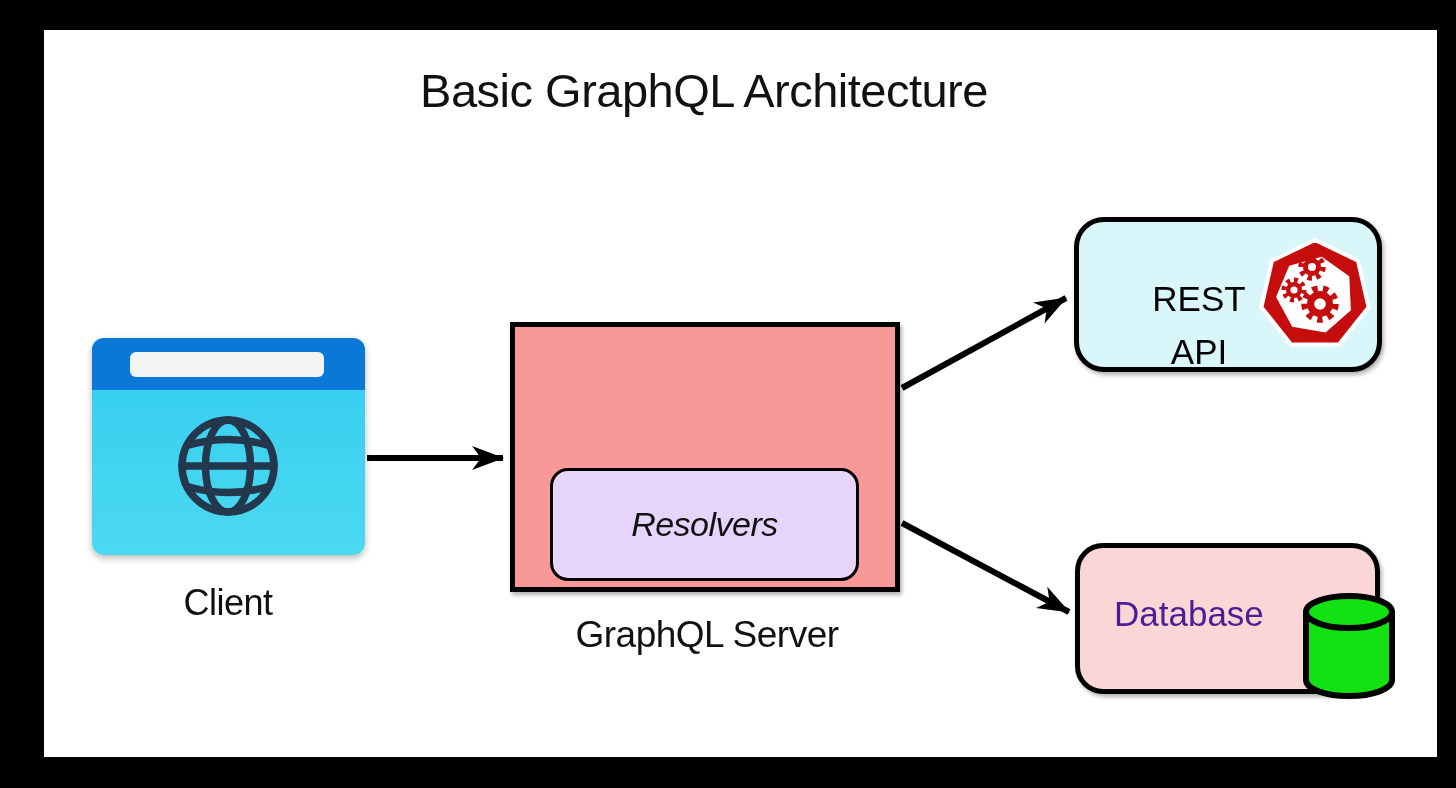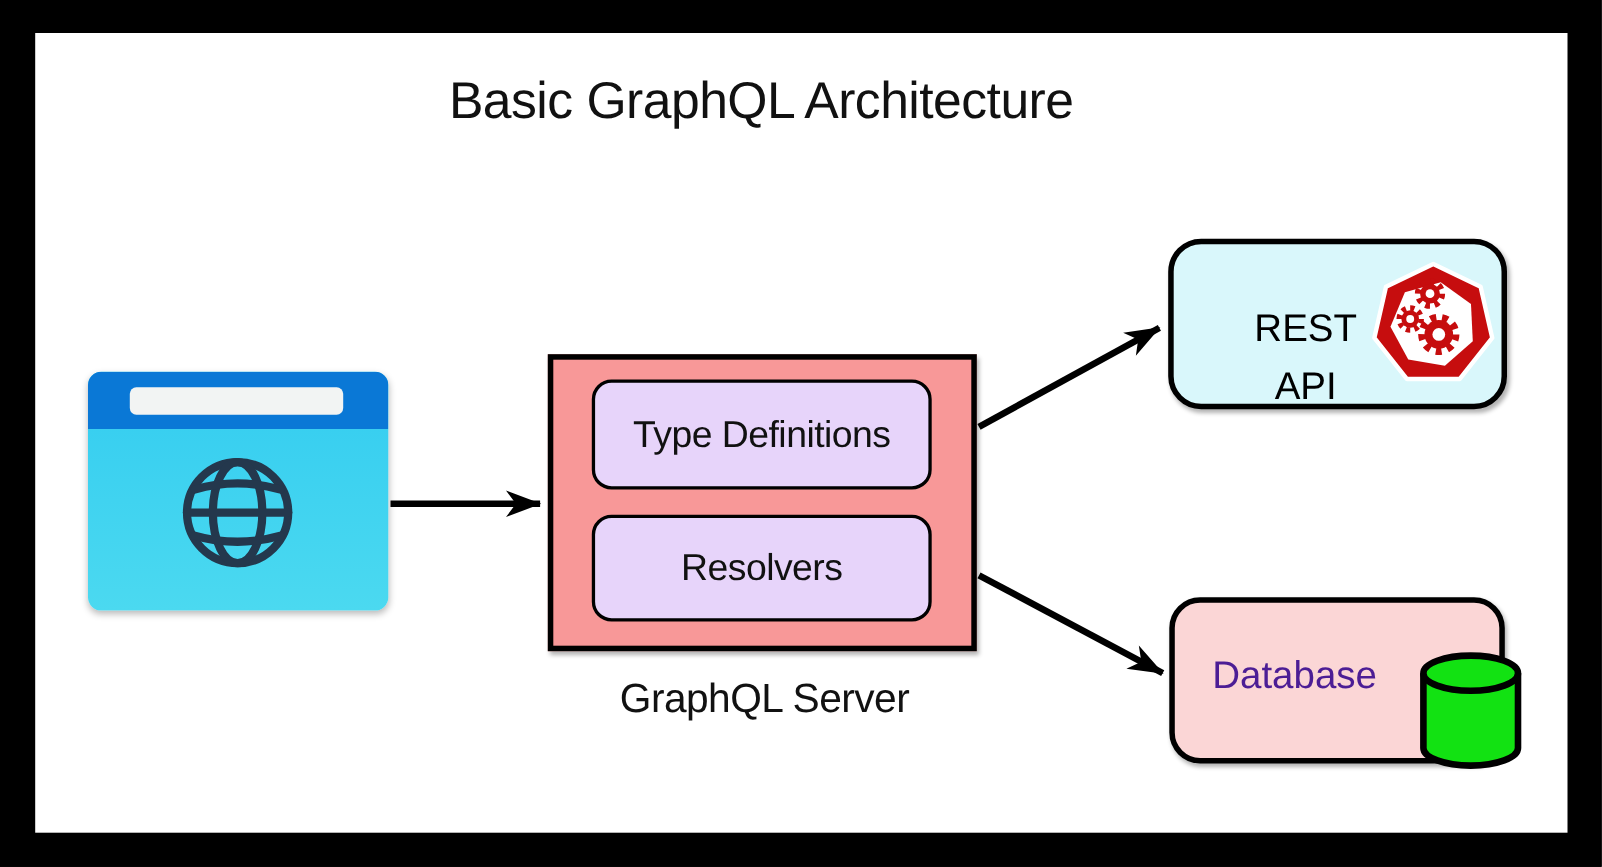--- a/index.html
+++ b/index.html
@@ -1,19 +1,19 @@
 <!DOCTYPE html>
 <html><head>
 <meta charset="utf-8">
 <style>
   * { margin:0; padding:0; box-sizing:border-box; }
   html,body { width:1456px; height:788px; background:#000; overflow:hidden;
     font-family:"Liberation Sans","DejaVu Sans",sans-serif; }
   #frame { position:relative; width:1456px; height:788px; background:#000; }
-  #canvas { position:absolute; left:32px; top:30px; width:1393px; height:727px;
+  #canvas { position:absolute; left:44px; top:30px; width:1393px; height:727px;
     background:#fff; }
   .abs { position:absolute; }
   #title { left:0; top:33px; width:1320px; text-align:center;
     font-size:47px; color:#111; letter-spacing:-0.5px; }
 
   
   #client-icon { left:48px; top:308px; width:273px; height:217px;
     border-radius:12px; overflow:hidden; background:linear-gradient(180deg,#33CCF0,#4BD9F0);
     box-shadow:0 3px 7px rgba(0,0,0,0.28); }
   #client-topbar { position:absolute; left:0; top:0; width:273px; height:52px;
@@ -25,21 +25,21 @@
 
   
   #server-box { left:466px; top:292px; width:390px; height:270px;
     background:#F89898; border:5px solid #000;
     box-shadow:2px 3px 4px rgba(0,0,0,0.3); }
   .inner-box { position:absolute; left:35px; width:309px;
     background:#E7D4FA; border:3px solid #000; border-radius:18px;
     display:flex; align-items:center; justify-content:center;
     font-size:34px; color:#111; letter-spacing:-0.5px; }
   #typedefs-box { top:18px; height:100px; }
-  #resolvers-box { top:141px; height:97px; }
+  #resolvers-box { top:141px; height:113px;font-style:italic; }
 
   
   #rest-box { left:1030px; top:187px; width:308px; height:155px;
     background:#D9F7FB; border:5px solid #000; border-radius:30px;
     box-shadow:2px 3px 4px rgba(0,0,0,0.3); }
   #rest-label { position:absolute; left:35px; top:50px; width:170px;
     text-align:center; font-size:35px; line-height:53px; color:#000000; }
   #rest-gears-svg { position:absolute; left:178px; top:15px; }
 
   
@@ -80,25 +80,23 @@
       <svg id="globe-svg" width="273" height="217" viewBox="0 0 273 217">
         <g stroke="#24384D" stroke-width="7.5" fill="none" stroke-linecap="round">
           <circle cx="136" cy="128" r="46"></circle>
           <ellipse cx="136" cy="128" rx="22.5" ry="46"></ellipse>
           <line x1="90" y1="128" x2="182" y2="128"></line>
           <path d="M 97 107 Q 136 96 175 107"></path>
           <path d="M 97 149 Q 136 160 175 149"></path>
         </g>
       </svg>
     </div>
+    <div id="client-label" class="abs node-label">Client</div>
 
     <div id="server-box" class="abs">
-      <div id="typedefs-box" class="inner-box">
-        <span>Type Definitions</span>
-      </div>
       <div id="resolvers-box" class="inner-box">
         <span>Resolvers</span>
       </div>
     </div>
     <div id="server-label" class="abs node-label">GraphQL Server</div>
 
     <div id="rest-box" class="abs">
       <div id="rest-label">
         <div>REST</div>
         <div>API</div>

